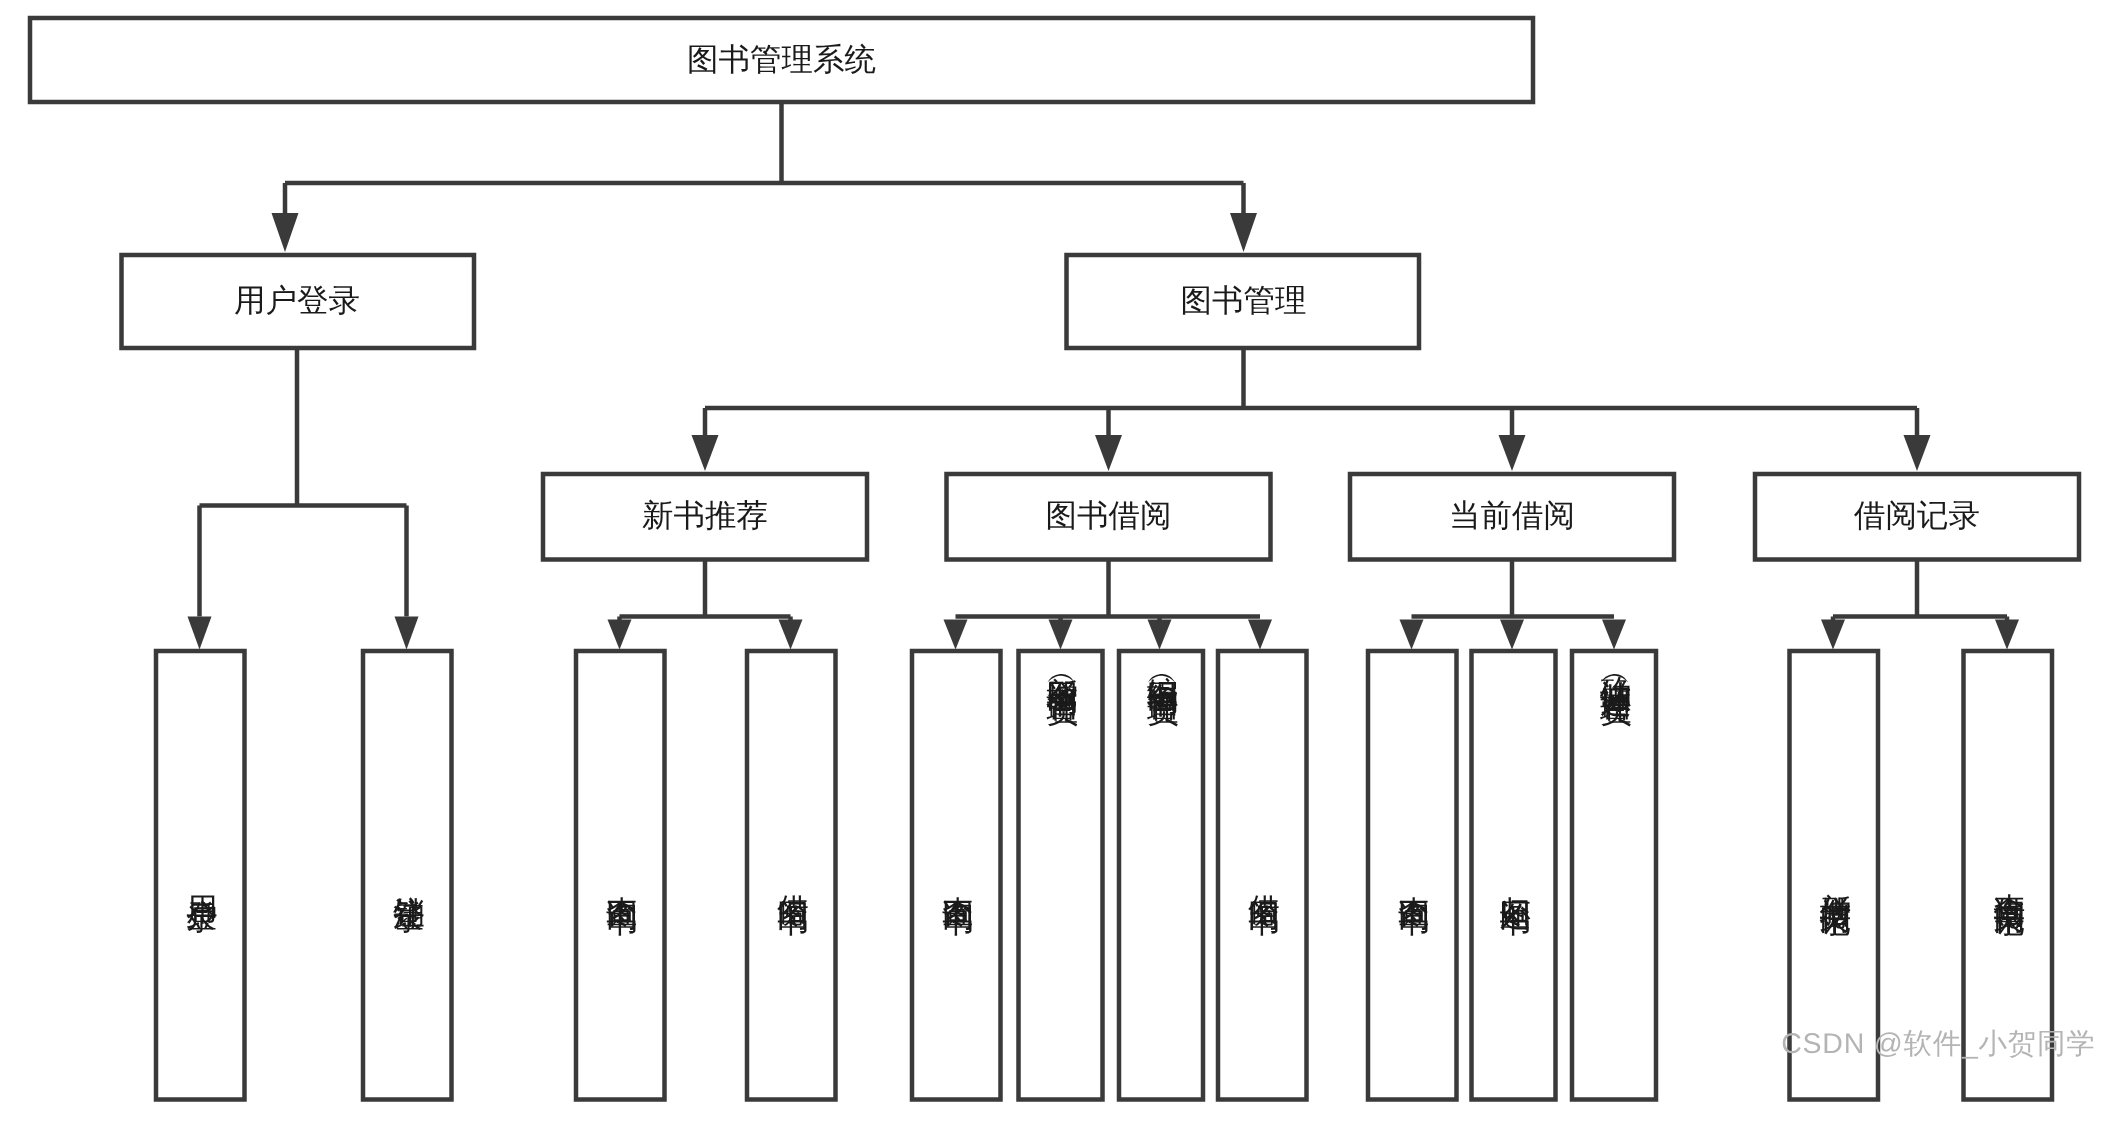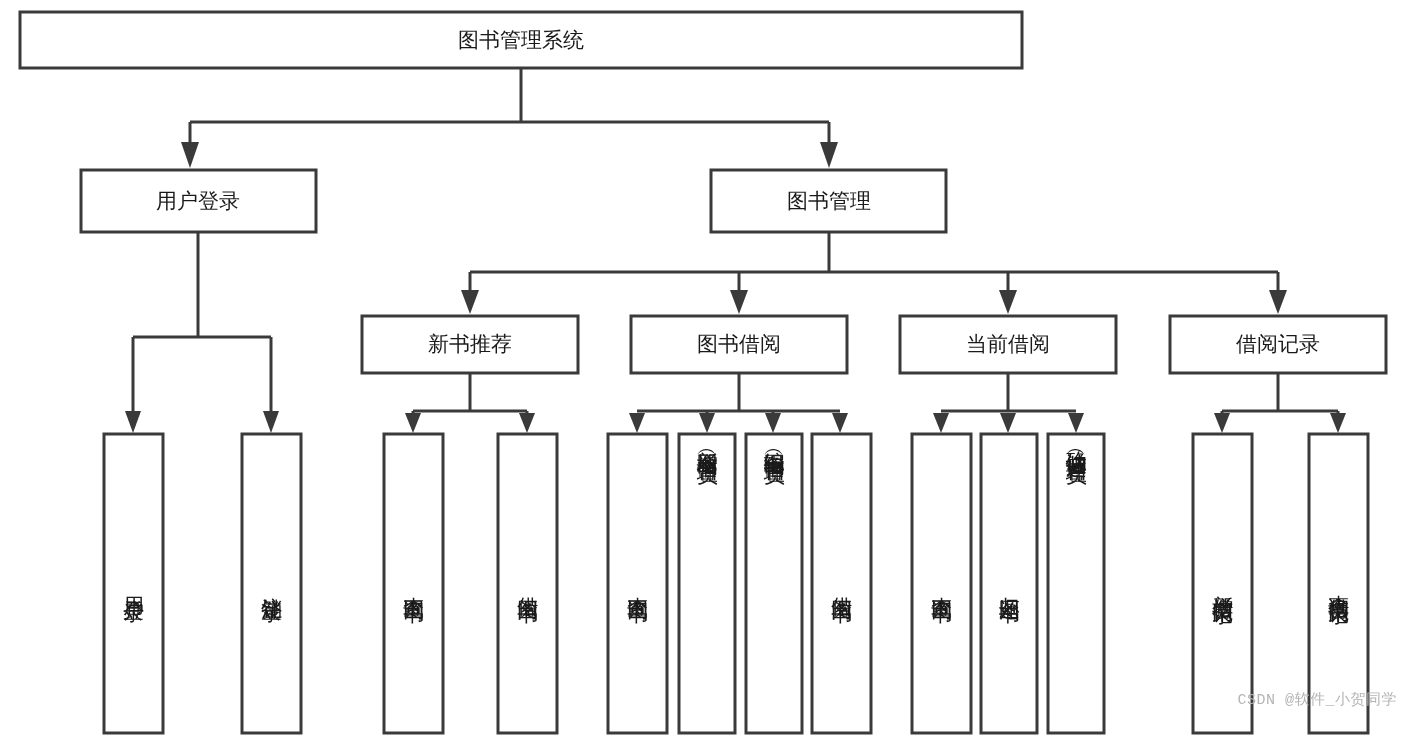--- a/index.html
+++ b/index.html
@@ -61,22 +61,22 @@
     line-height: 1.06;
     letter-spacing: 2px;
     color: #1a1a1a;
     white-space: nowrap;
     text-align: center;
   }
   .watermark {
     position: absolute;
     right: 8px;
     bottom: 6px;
-    font-family: Liberation Mono, monospace;
-    font-size: 15px;
+    font-family: Liberation Sans, sans-serif;
+    font-size: 19px;
     color: #b4b4b4;
     white-space: nowrap;
     letter-spacing: 0.5px;
   }
 </style>
 </head>
 <body>
 
 <div id="diagram-root">
 

